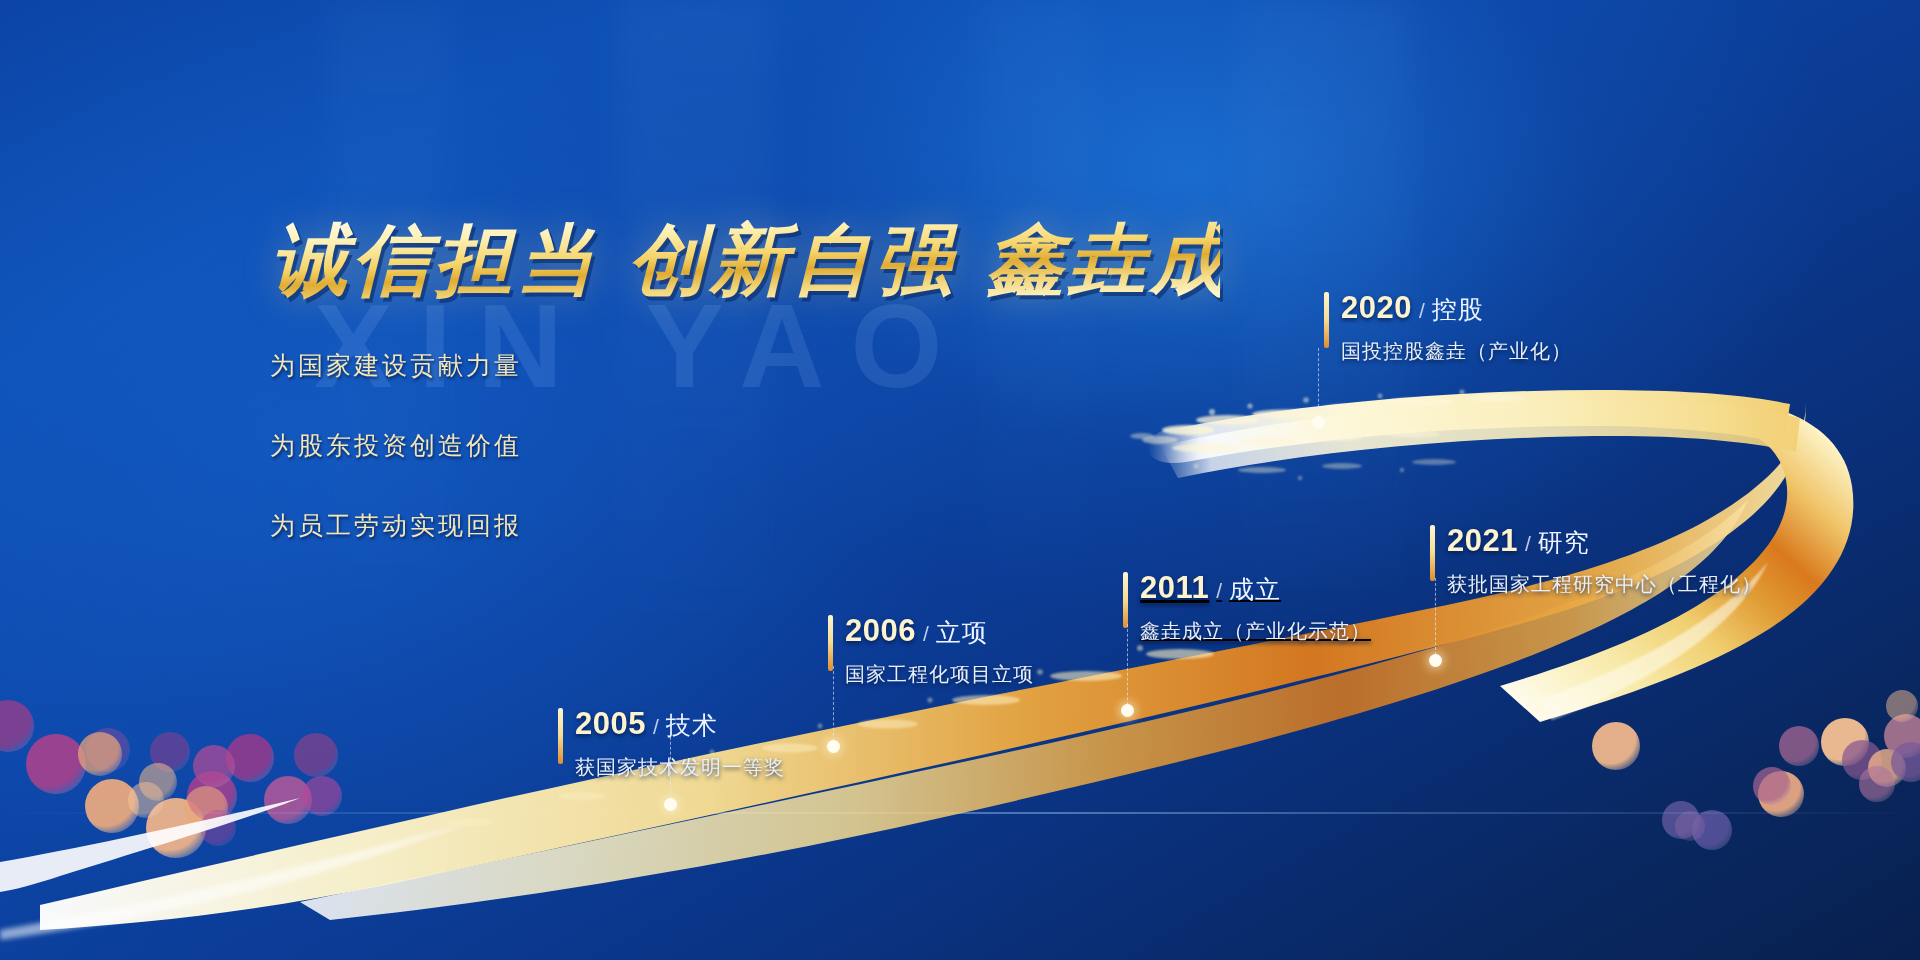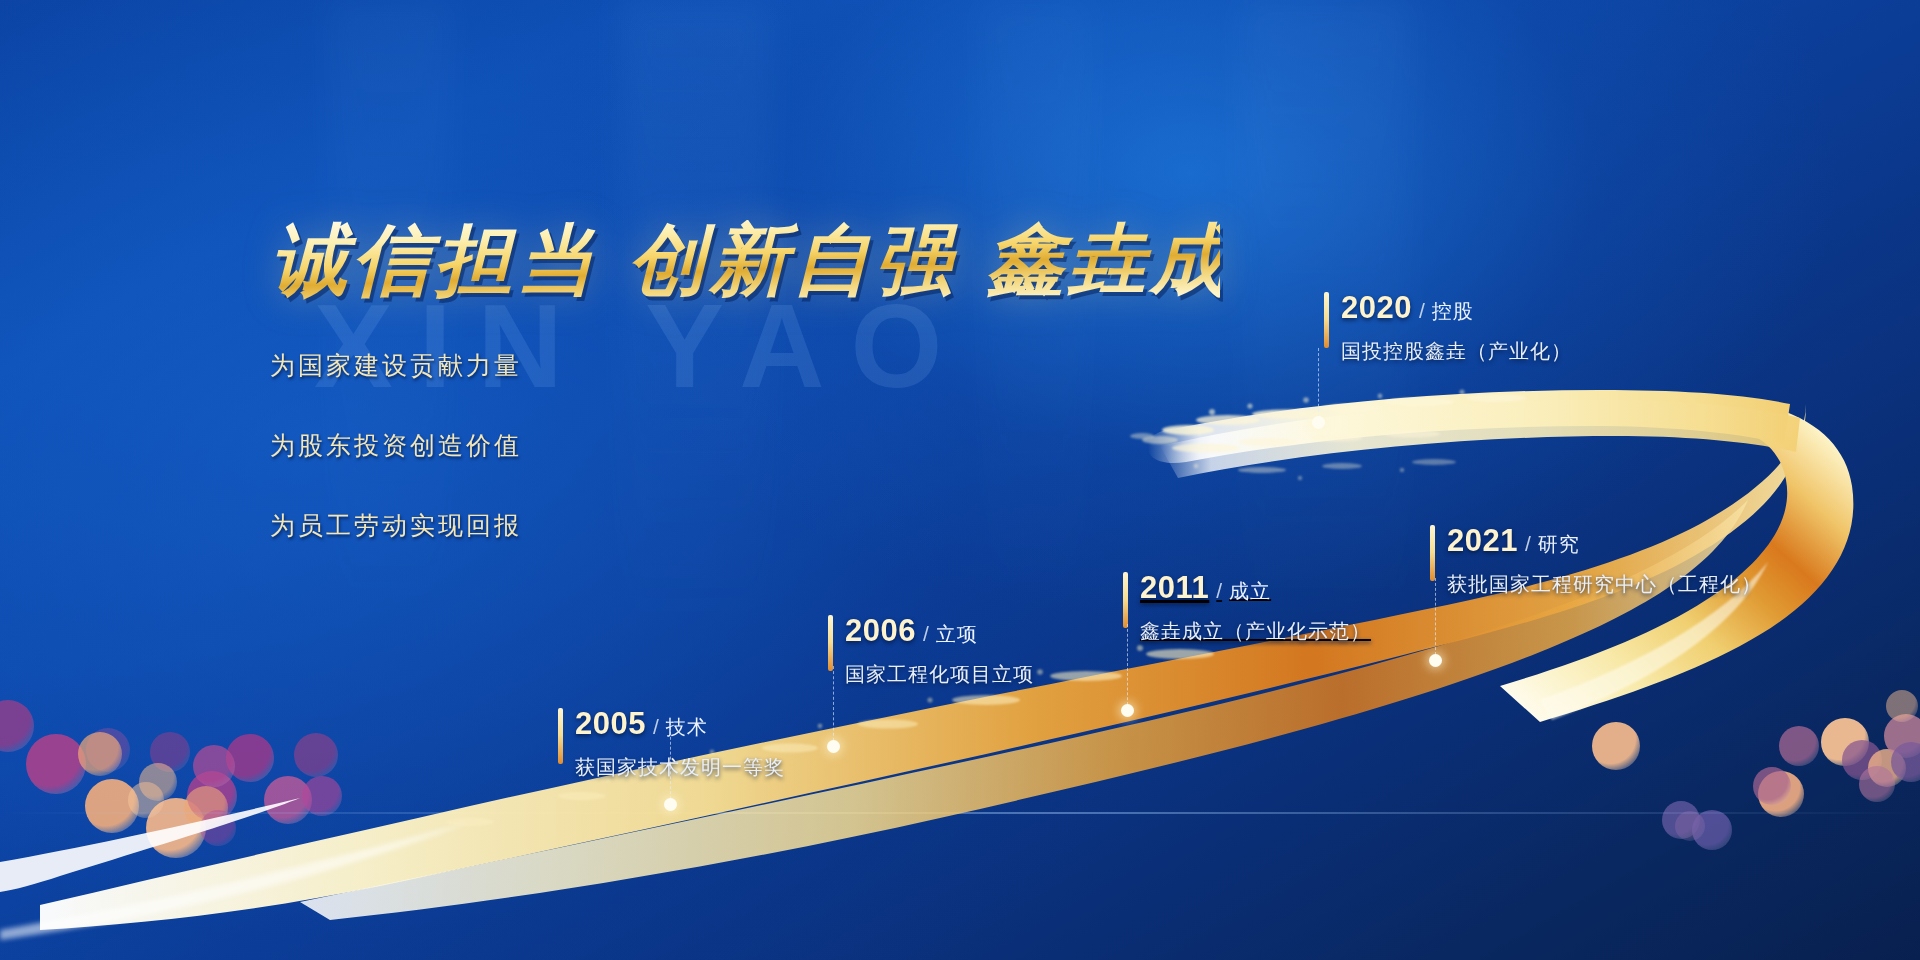--- a/index.html
+++ b/index.html
@@ -52,21 +52,21 @@
   #ribbon{position:absolute;left:0;top:0;width:1920px;height:960px;pointer-events:none;}
 
   
   .milestone{position:absolute;}
   .m-head{display:flex;align-items:baseline;white-space:nowrap;}
   .m-year{
     font-size:31px;font-weight:700;color:#fdf3cf;letter-spacing:.5px;
     text-shadow:0 2px 4px rgba(3,22,64,.8);
   }
   .m-sep{font-size:21px;color:#dfe8f6;margin:0 7px;opacity:.85;}
-  .m-tag{font-size:20px;color:#eef4ff;letter-spacing:1px;}
+  .m-tag{font-size:25px;color:#eef4ff;letter-spacing:1px;}
   .m-desc{
     margin-top:12px;font-size:20px;color:#e9f0fb;letter-spacing:1px;white-space:nowrap;
     text-shadow:0 2px 4px rgba(3,22,64,.8);
   }
   .m-bar{
     position:absolute;left:-17px;top:2px;width:5px;height:56px;border-radius:2px;
     background:linear-gradient(180deg,#fdf6d2 0%,#f7dd92 48%,#e08c2f 100%);
   }
   .leader{position:absolute;border-left:1px dashed rgba(226,238,255,.62);}
   .dot{

